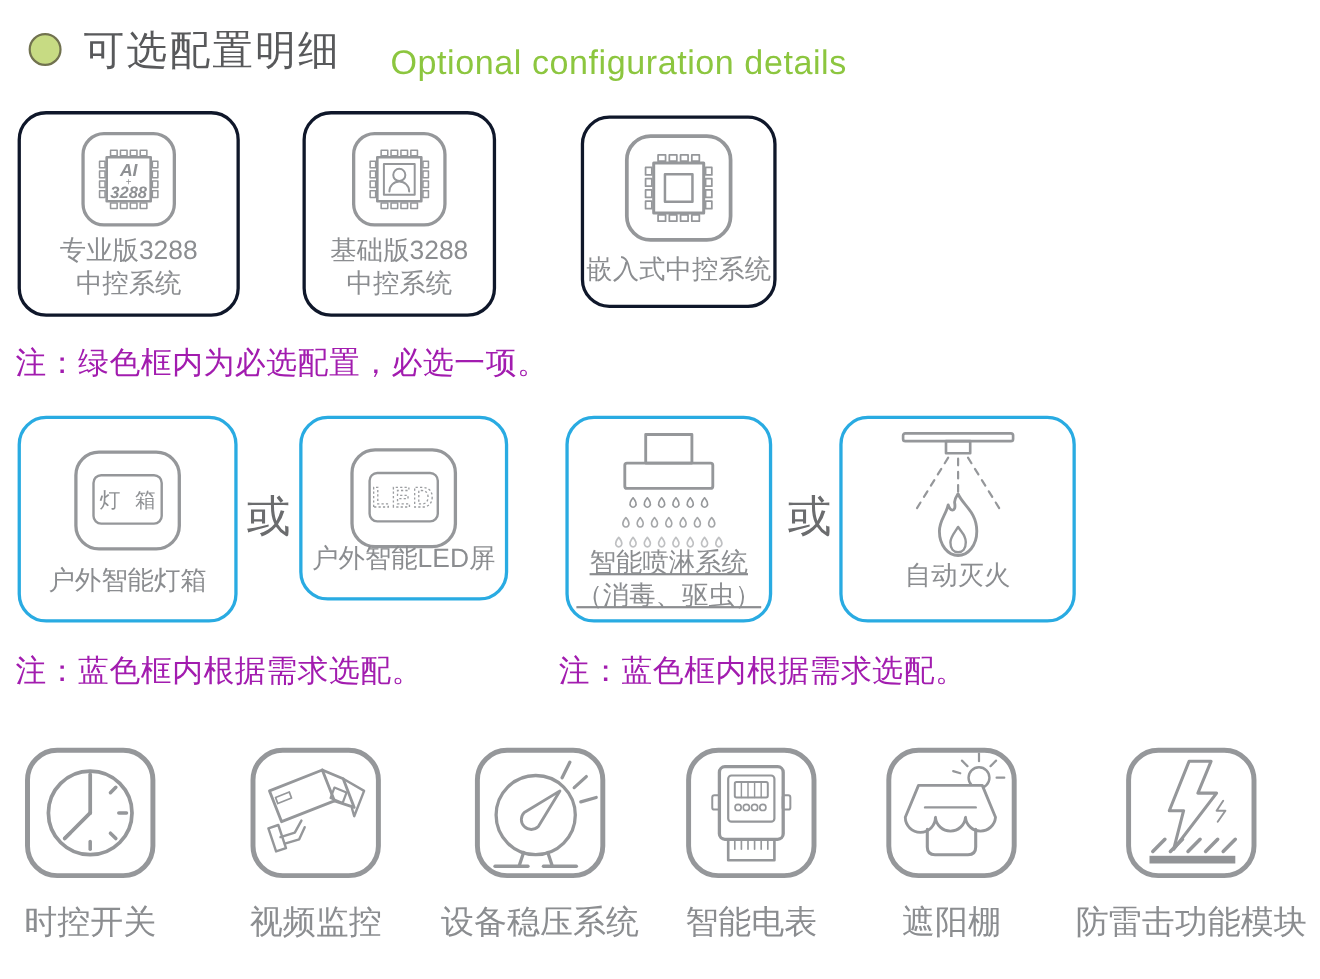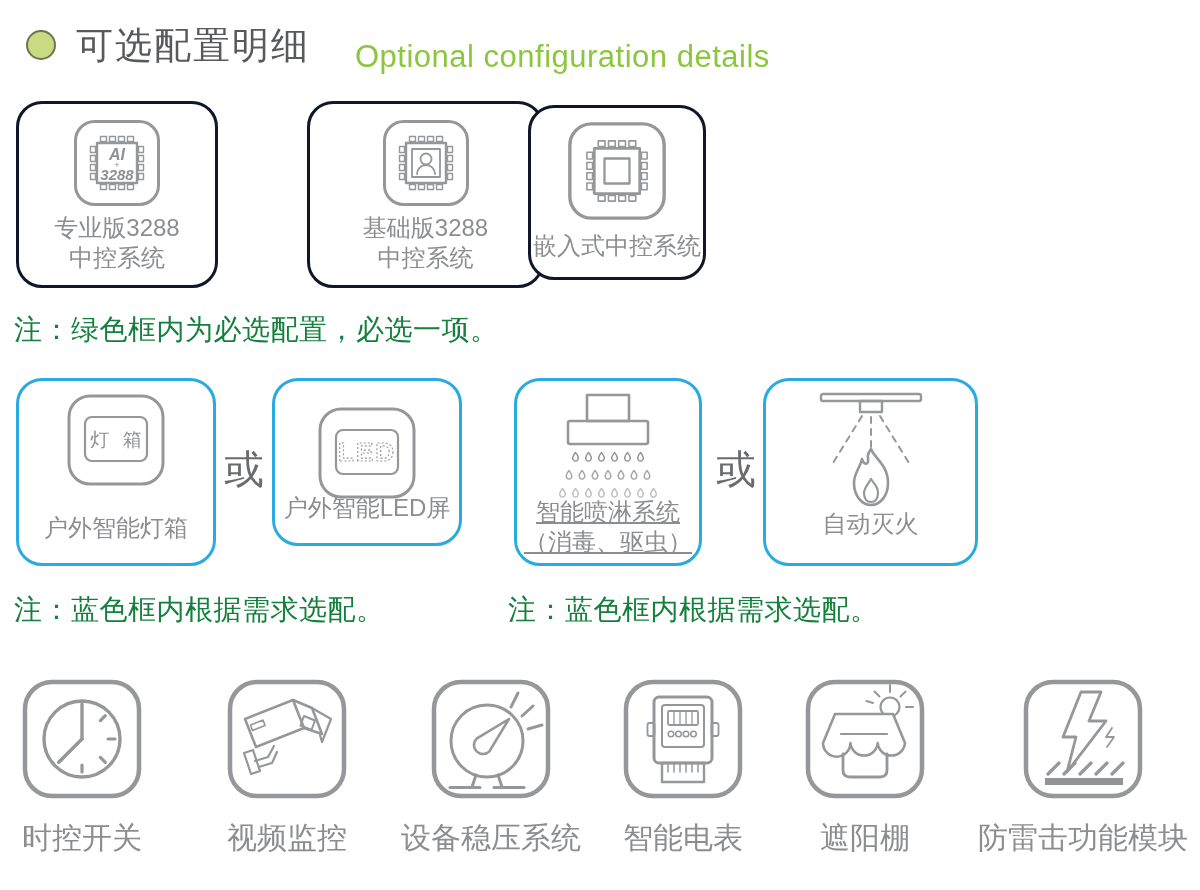--- a/index.html
+++ b/index.html
@@ -13,21 +13,21 @@
   .title-en{position:absolute;left:355px;top:39px;font-size:31px;font-weight:400;
             color:#8CC63F;letter-spacing:.5px;}
   
   .card{position:absolute;box-sizing:border-box;background:#fff;border:3px solid #0f172a;
         border-radius:26px;}
   .card.blue{border-color:#29ABE2;}
   .icon-wrap{position:absolute;left:50%;transform:translateX(-50%);}
   .card-label{position:absolute;left:0;right:0;text-align:center;color:#8B8D90;
               font-size:24px;line-height:30px;font-weight:400;white-space:nowrap;}
   .or{position:absolute;font-size:40px;color:#6B6C6E;font-weight:400;}
-  .note{position:absolute;font-size:28px;color:#15803d;letter-spacing:.5px;font-weight:400;}
+  .note{position:absolute;font-size:28px;color:#a21caf;letter-spacing:.5px;font-weight:400;}
   
   .acc{position:absolute;top:677px;width:124px;height:124px;}
   .acc-label{position:absolute;top:141px;left:50%;transform:translateX(-50%);
              white-space:nowrap;font-size:30px;color:#8B8D90;font-weight:400;}
   svg{display:block;}
   svg text{font-family:"Liberation Sans",sans-serif;}
 </style>
 </head>
 <body>
 
@@ -66,21 +66,21 @@
         <text x="44" y="49" text-anchor="middle" font-size="9" fill="#8E9093">+</text>
         <text x="44" y="61" text-anchor="middle" font-size="15" font-style="italic" font-weight="bold" fill="#8E9093">3288</text>
       </svg>
     </div>
     <div class="card-label" style="bottom:12px;">
       <span>专业版3288</span><br>
       <span>中控系统</span>
     </div>
   </div>
 
-  <div class="card" style="left:275px;top:101px;width:237px;height:187px;margin-left:32px;">
+  <div class="card" style="left:275px;top:101px;width:176px;height:187px;">
     <div class="icon-wrap" style="top:15px;">
       <svg width="88" height="88" viewBox="0 0 88 88">
         <g fill="none" stroke="#95979A" stroke-linecap="round" stroke-linejoin="round">
           <rect x="2.5" y="2.5" width="83" height="83" rx="19" stroke-width="3"></rect>
           <rect x="24" y="24" width="40" height="40" stroke-width="2.4"></rect>
           <g stroke-width="1.4">
             <rect x="27.5" y="17.5" width="6" height="5"></rect>
               <rect x="36.5" y="17.5" width="6" height="5"></rect>
               <rect x="45.5" y="17.5" width="6" height="5"></rect>
               <rect x="54.5" y="17.5" width="6" height="5"></rect>
@@ -138,21 +138,21 @@
       </svg>
     </div>
     <div class="card-label" style="bottom:16px;">
       <span>嵌入式中控系统</span>
     </div>
   </div>
 
   <div class="note" style="left:14px;top:311px;">注：绿色框内为必选配置，必选一项。</div>
 
   <div class="card blue" style="left:16px;top:378px;width:200px;height:188px;">
-    <div class="icon-wrap" style="top:12px;">
+    <div class="icon-wrap" style="top:27px;">
       <svg width="100" height="94" viewBox="0 0 100 94">
         <g fill="none" stroke="#95979A" stroke-linecap="round" stroke-linejoin="round">
           <rect x="3" y="3" width="94" height="88" rx="21" stroke-width="3"></rect>
           <rect x="19" y="24" width="62" height="44" rx="7" stroke-width="2.2"></rect>
         </g>
         <text x="52" y="53" text-anchor="middle" font-size="19" letter-spacing="4" fill="#8E9093">灯 箱</text>
       </svg>
     </div>
     <div class="card-label" style="bottom:20px;">
       <span>户外智能灯箱</span>

